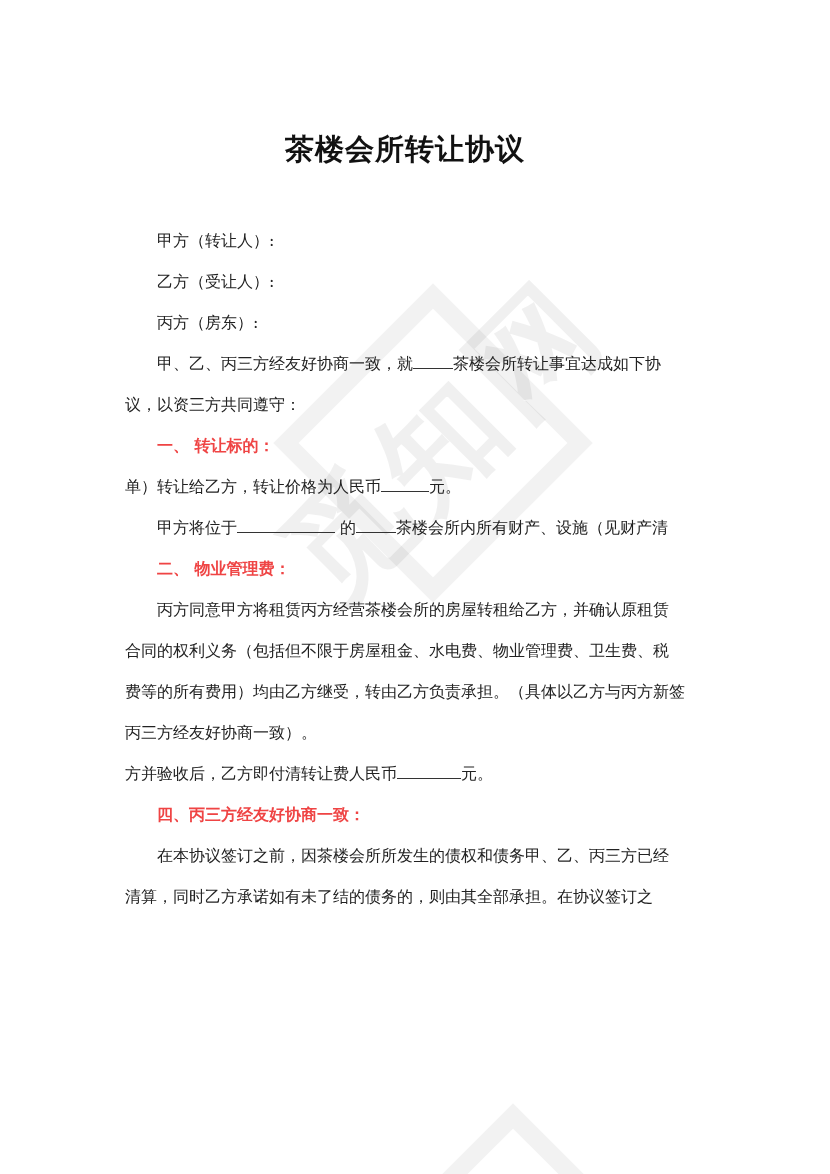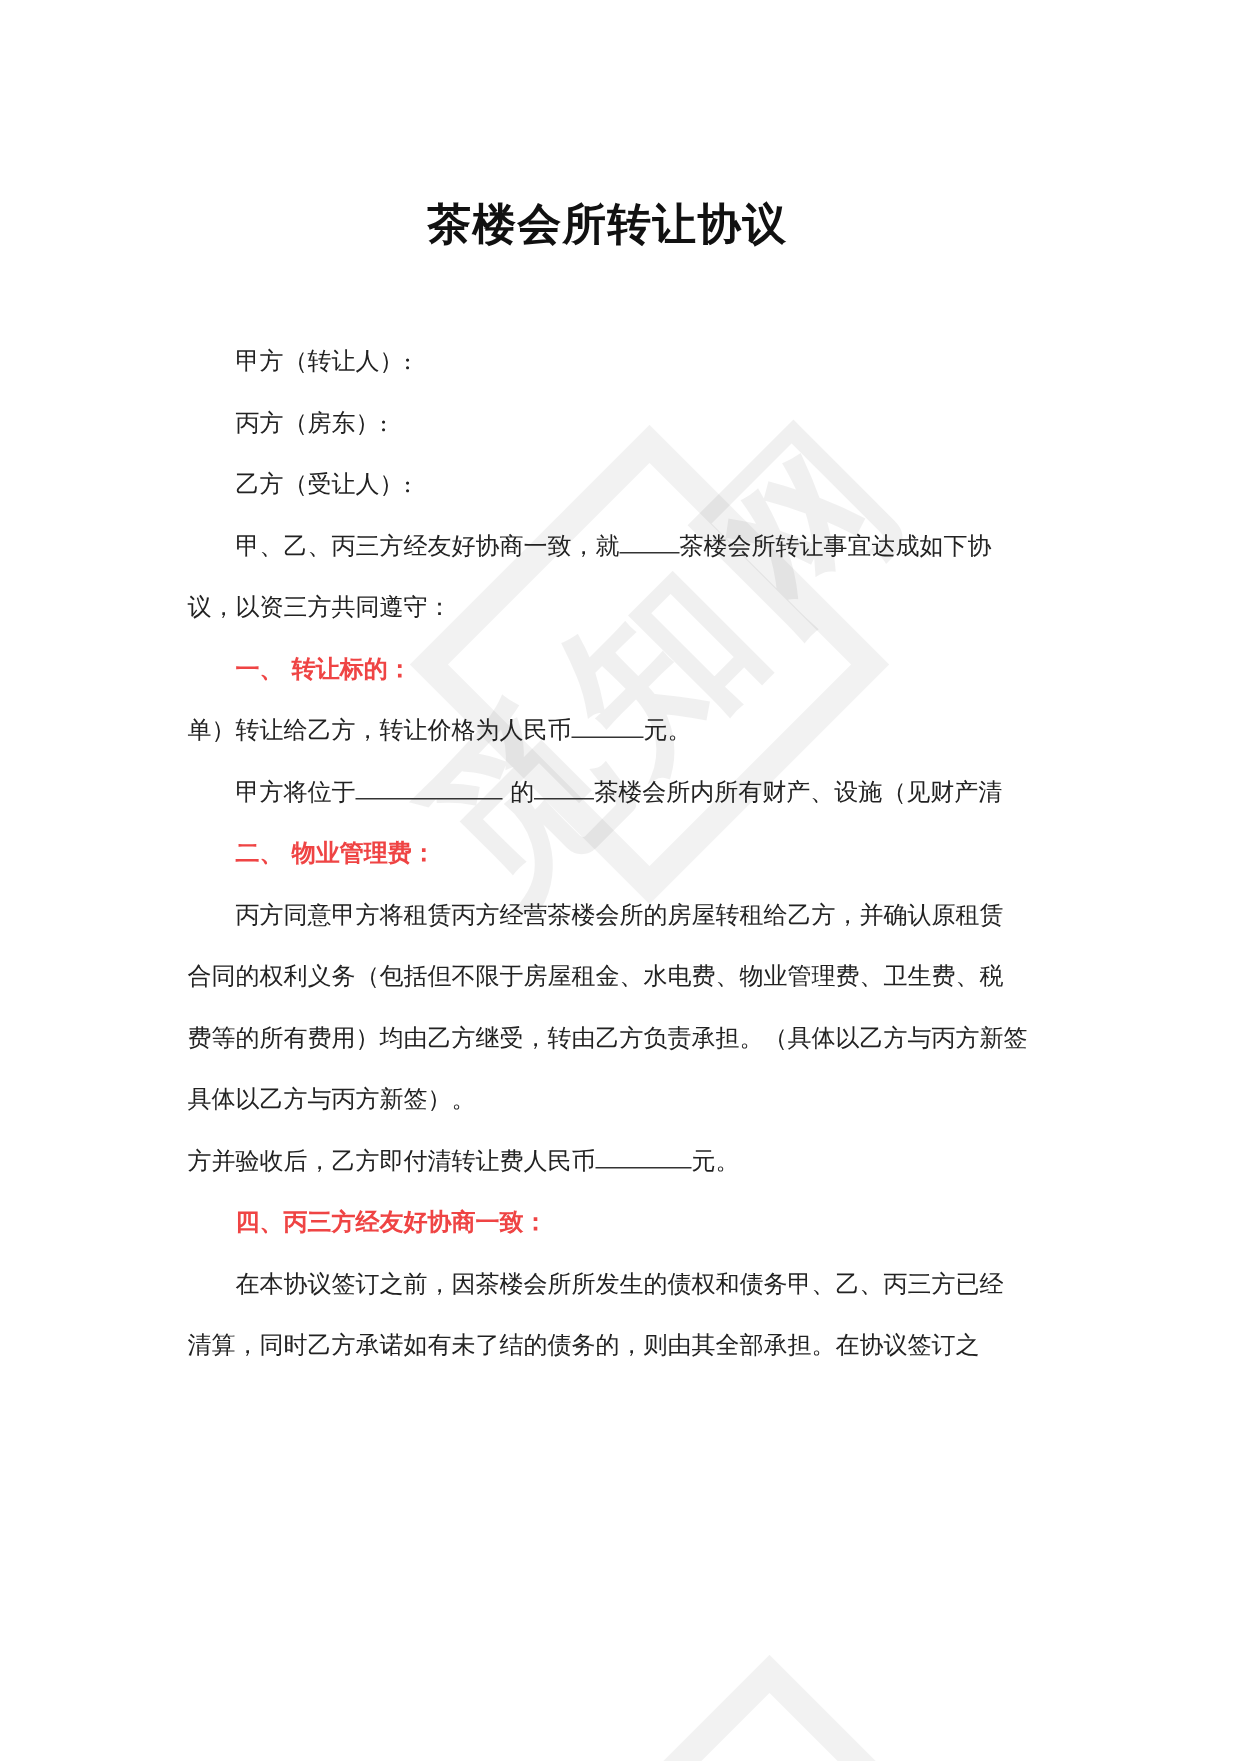--- a/index.html
+++ b/index.html
@@ -42,35 +42,35 @@
 <div class="page">
 
   <div class="wm-box" style="left:320px; top:330px; width:190px; height:190px;"></div>
   <div class="watermark" style="left:250px; top:360px;">觅知网</div>
   <div class="wm-box" style="left:400px; top:1150px; width:190px; height:190px;"></div>
 
   <div class="title">茶楼会所转让协议</div>
 
   <div class="body-text" style="top:220px;">
     <span class="line ind">甲方（转让人）:</span>
+    <span class="line ind">乙方（受让人）:</span>
     <span class="line ind">丙方（房东）:</span>
-    <span class="line ind">乙方（受让人）:</span>
 
     <span class="line ind"><span>甲、乙、丙三方经友好协商一致，就</span><span class="blank" style="width:40px;"></span><span>茶楼会所转让事宜达成如下协</span></span>
     <span class="line">议，以资三方共同遵守：</span>
 
     <span class="line ind bold">一、  转让标的：</span>
     <span class="line"><span>单）转让给乙方，转让价格为人民币</span><span class="blank" style="width:48px;"></span><span>元。</span></span>
     <span class="line ind"><span>甲方将位于</span><span class="blank" style="width:98px;"></span><span> 的</span><span class="blank" style="width:40px;"></span><span>茶楼会所内所有财产、设施（见财产清</span></span>
 
     <span class="line ind bold">二、  物业管理费：</span>
     <span class="line ind">丙方同意甲方将租赁丙方经营茶楼会所的房屋转租给乙方，并确认原租赁</span>
     <span class="line">合同的权利义务（包括但不限于房屋租金、水电费、物业管理费、卫生费、税</span>
     <span class="line">费等的所有费用）均由乙方继受，转由乙方负责承担。（具体以乙方与丙方新签</span>
-    <span class="line">具体以乙方与丙方新签）。</span>
+    <span class="line">丙三方经友好协商一致）。</span>
 
     <span class="line"><span>方并验收后，乙方即付清转让费人民币</span><span class="blank" style="width:64px;"></span><span>元。</span></span>
 
     <span class="line ind bold">四、丙三方经友好协商一致：</span>
     <span class="line ind">在本协议签订之前，因茶楼会所所发生的债权和债务甲、乙、丙三方已经</span>
     <span class="line">清算，同时乙方承诺如有未了结的债务的，则由其全部承担。在协议签订之</span>
   </div>
 </div>
 
 </body></html>

